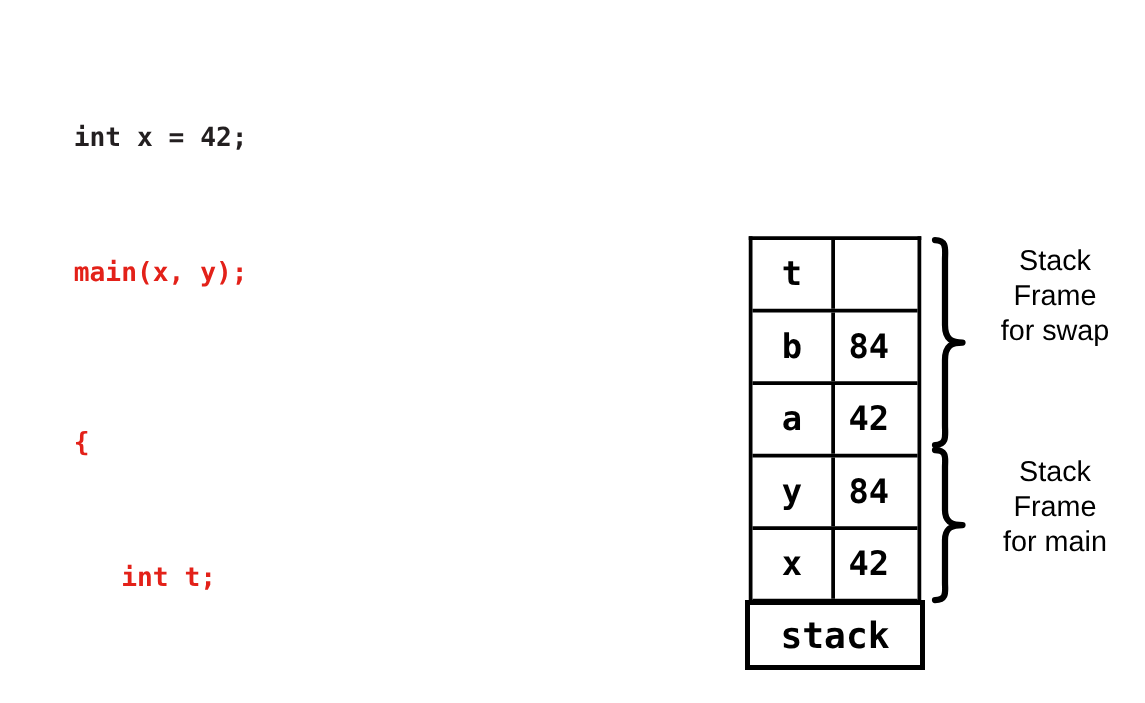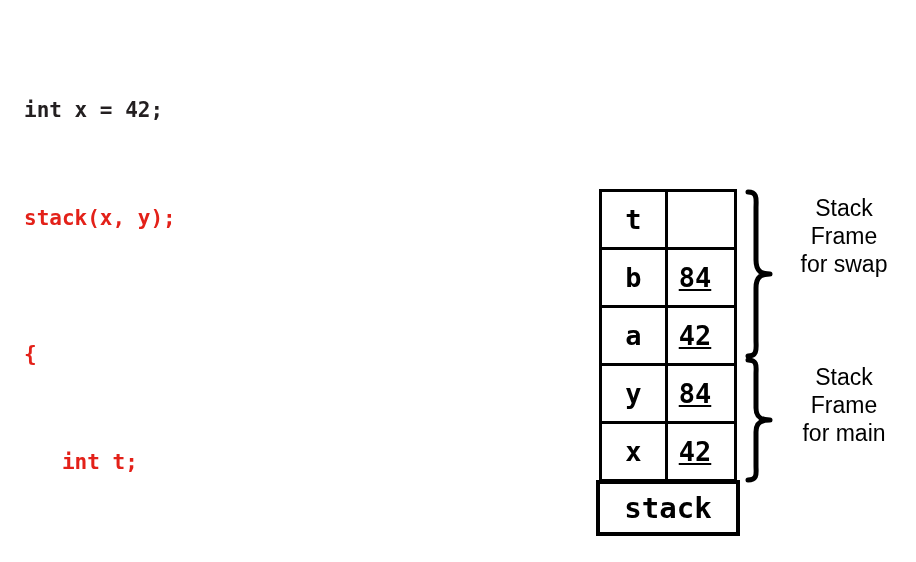--- a/index.html
+++ b/index.html
@@ -21,21 +21,21 @@
     font-family: "DejaVu Sans Mono", monospace;
     font-weight: bold;
     font-size: 21px;
     line-height: 36px;
     white-space: pre;
     letter-spacing: 0px;
   }
   #code-main   { left: 24px; top: 20px; }
   #code-swap   { left: 24px; top: 264px; }
 
-  .code-line { display: block; height: 36px; }
+  .code-line { display: block; height: 36px; margin-left: 35px; }
   .c-black { color: #231f20; }
   .c-red   { color: #e32119; }
 
   
   #stack-diagram {
     position: absolute;
     left: 0;
     top: 0;
     width: 916px;
     height: 562px;
@@ -63,21 +63,21 @@
     display: flex;
     align-items: center;
     justify-content: center;
     font-family: "DejaVu Sans Mono", monospace;
     font-weight: bold;
     font-size: 27px;
     color: #000;
     box-sizing: border-box;
   }
   .cell-name  { width: 66px; border-right: 3px solid #000; }
-  .cell-value { width: 54px; text-decoration: underline; }
+  .cell-value { width: 54px; }
 
   .stack-base {
     position: absolute;
     left: 596px;
     top: 480px;
     width: 144px;
     height: 56px;
     border: 4px solid #000;
     box-sizing: border-box;
     display: flex;
@@ -108,21 +108,21 @@
     white-space: pre-line;
   }
   #label-swap { left: 778px; top: 194px; width: 132px; }
   #label-main { left: 778px; top: 363px; width: 132px; }
 </style>
 </head>
 <body>
 
 <div class="code-block" id="code-main">
   <span class="code-line c-black">int x = 42;</span>
-  <span class="code-line c-red">stack(x, y);</span>
+  <span class="code-line c-red">main(x, y);</span>
 </div>
 
 <div class="code-block" id="code-swap">
   <span class="code-line c-red">{</span>
   <span class="code-line c-red">   int t;</span>
   
   
   
   
 </div>

